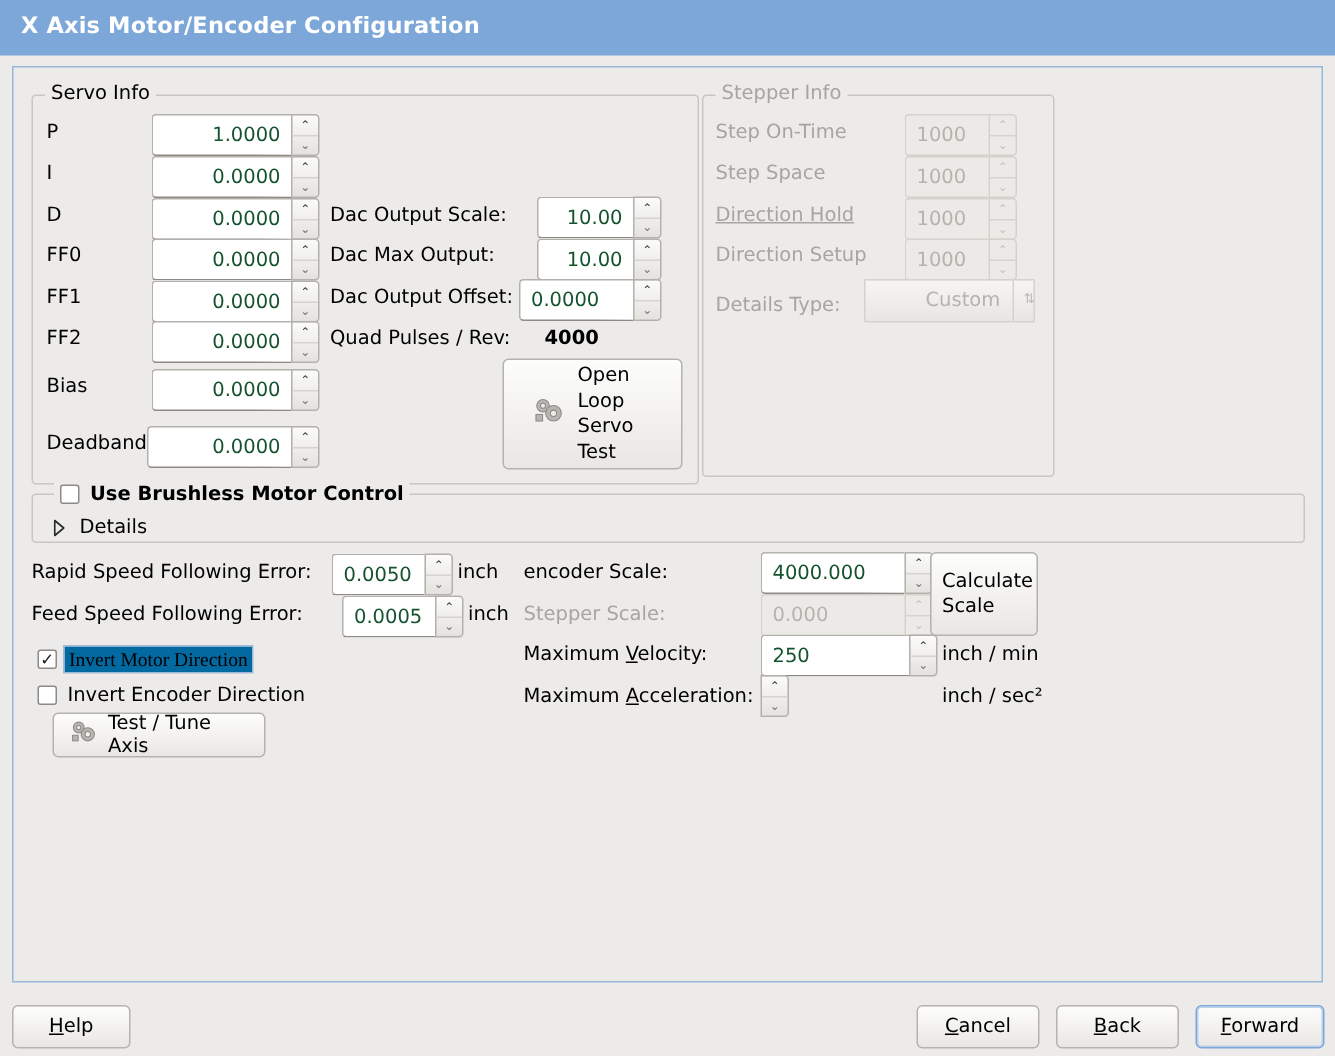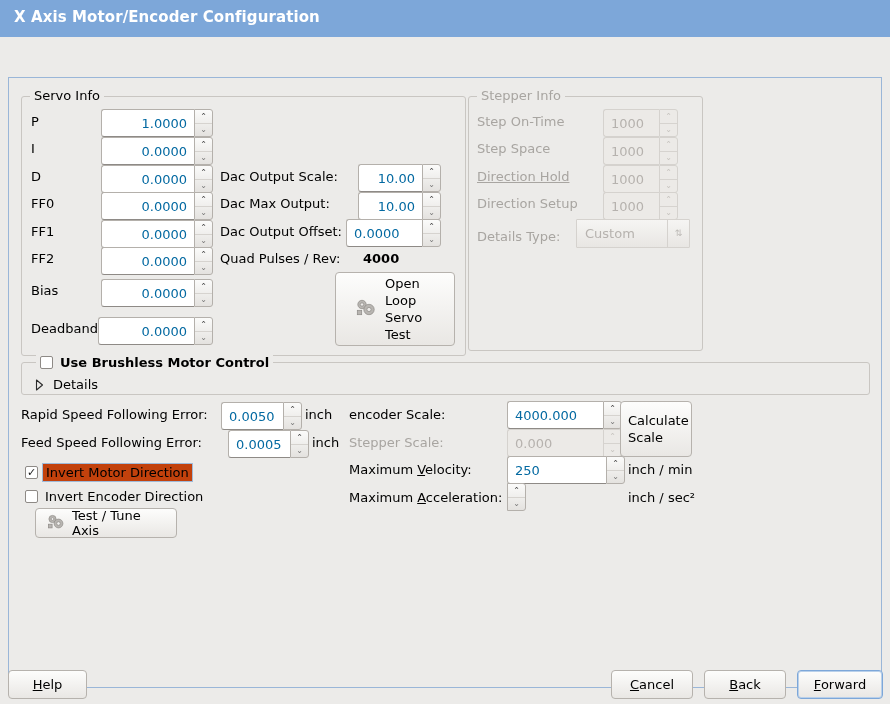--- a/index.html
+++ b/index.html
@@ -19,42 +19,42 @@
   }
   .titlebar .ttl{
     position:absolute; left:14px; top:8px;
     font-size:15px; font-weight:bold; color:#ffffff;
     letter-spacing:.1px;
   }
 
   
   .panel{
     position:absolute; left:8px; top:44px; width:874px; height:611px;
-    background:#ecebe9; border:1px solid #9ab6d8;margin-top:33px;
+    background:#ecebe9; border:1px solid #9ab6d8;
   }
 
   
   .group{ position:absolute; border:1px solid #c9c6c2; border-radius:3px; }
   .group > .legend{
     position:absolute; top:-8px; left:8px; padding:0 4px;
     background:#ecebe9; font-size:13px; line-height:14px; white-space:nowrap;
   }
   .group.dis > .legend{ color:#a8a5a1; }
 
   .lbl{ position:absolute; white-space:nowrap; line-height:16px; }
   .lbl.dis{ color:#a8a5a1; }
 
   
   .spin{ position:absolute; display:flex; height:28px; }
   .spin .ent{
     flex:1 1 auto; background:#ffffff;
     border:1px solid #b4b0ab; border-bottom-color:#8e8a86;
     border-radius:3px 0 0 3px; border-right:none;
     display:flex; align-items:center; padding:0 7px;
-    font-size:13px; color:#0369a1; overflow:hidden;
+    font-size:13px; color:#14532d; overflow:hidden;
   }
   .spin .ent.right{ justify-content:flex-end; }
   .spin .btns{
     width:19px; flex:0 0 19px;
     border:1px solid #b4b0ab; border-radius:0 3px 3px 0;
     background:linear-gradient(180deg,#fbfbfa 0%,#e4e2df 100%);
     display:flex; flex-direction:column;
   }
   .spin .btns .ar{
     flex:1 1 50%; display:flex; align-items:center; justify-content:center;
@@ -63,20 +63,21 @@
   .spin .btns .ar.dn{ border-top:1px solid #d6d3cf; color:#777; }
   .spin.dis .ent{ background:#eceae7; border-color:#d5d2ce; color:#b6b2ae; }
   .spin.dis .btns{ background:#eceae7; border-color:#d5d2ce; }
   .spin.dis .btns .ar{ color:#c6c3bf; }
 
   
   .combo{
     position:absolute; height:29px; display:flex; align-items:stretch;
     border:1px solid #d5d2ce; border-radius:1px;
     background:linear-gradient(180deg,#f6f5f3 0%,#e8e6e3 100%);
+    padding-left:32px;
   }
   .combo .cval{ flex:1 1 auto; display:flex; align-items:center; padding:0 8px;
     font-size:13px; color:#b6b2ae; }
   .combo .carr{ flex:0 0 22px; border-left:1px solid #d5d2ce;
     display:flex; align-items:center; justify-content:center;
     font-size:9px; line-height:9px; color:#bdbab6; }
 
   
   .btn{
     position:absolute;
@@ -90,21 +91,21 @@
 
   
   .chk{ position:absolute; display:flex; align-items:center; }
   .chk .box{
     width:13px; height:13px; flex:0 0 13px; background:#fff;
     border:1px solid #8e8a86; border-radius:2px;
     display:flex; align-items:center; justify-content:center;
     font-size:11px; line-height:11px; color:#1a1a1a;
   }
   .chk .tx{ margin-left:7px; white-space:nowrap; line-height:15px; }
-  .chk .tx.sel{ background:#c2410c; outline:1px solid #9fb9d8; padding:1px 3px; margin-left:5px; }
+  .chk .tx.sel{ background:#0369a1; outline:1px solid #9fb9d8; padding:1px 3px; margin-left:5px;font-family:Liberation Serif, serif; }
   .chk .tx.bold{ font-weight:bold; }
 
   
   .expander{ position:absolute; display:flex; align-items:center; }
   .expander .triw{ position:relative; width:9px; height:12px; margin-right:9px; }
   .expander .triw svg{ position:absolute; left:0; top:0; }
 
   
   .gear{ flex:0 0 auto; display:block; }
   .statictxt{ position:absolute; white-space:nowrap; line-height:16px; }

